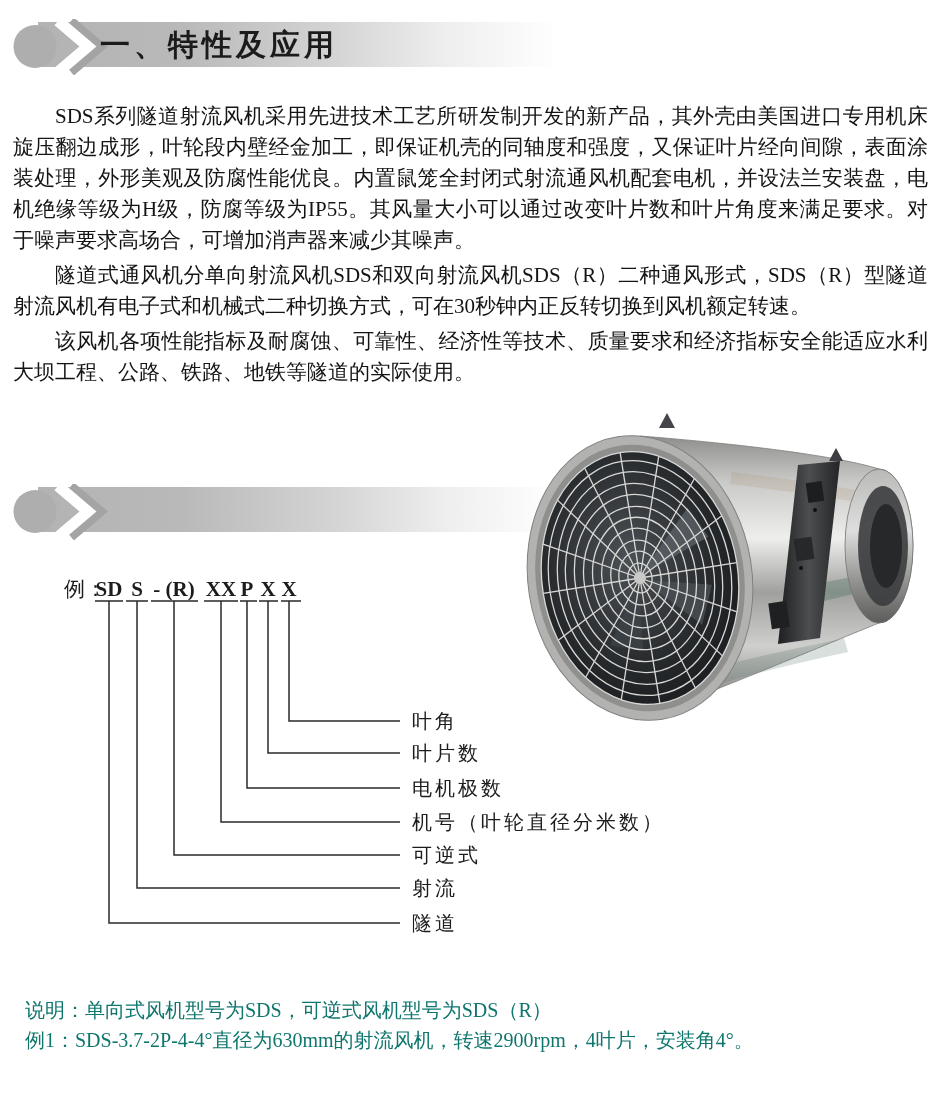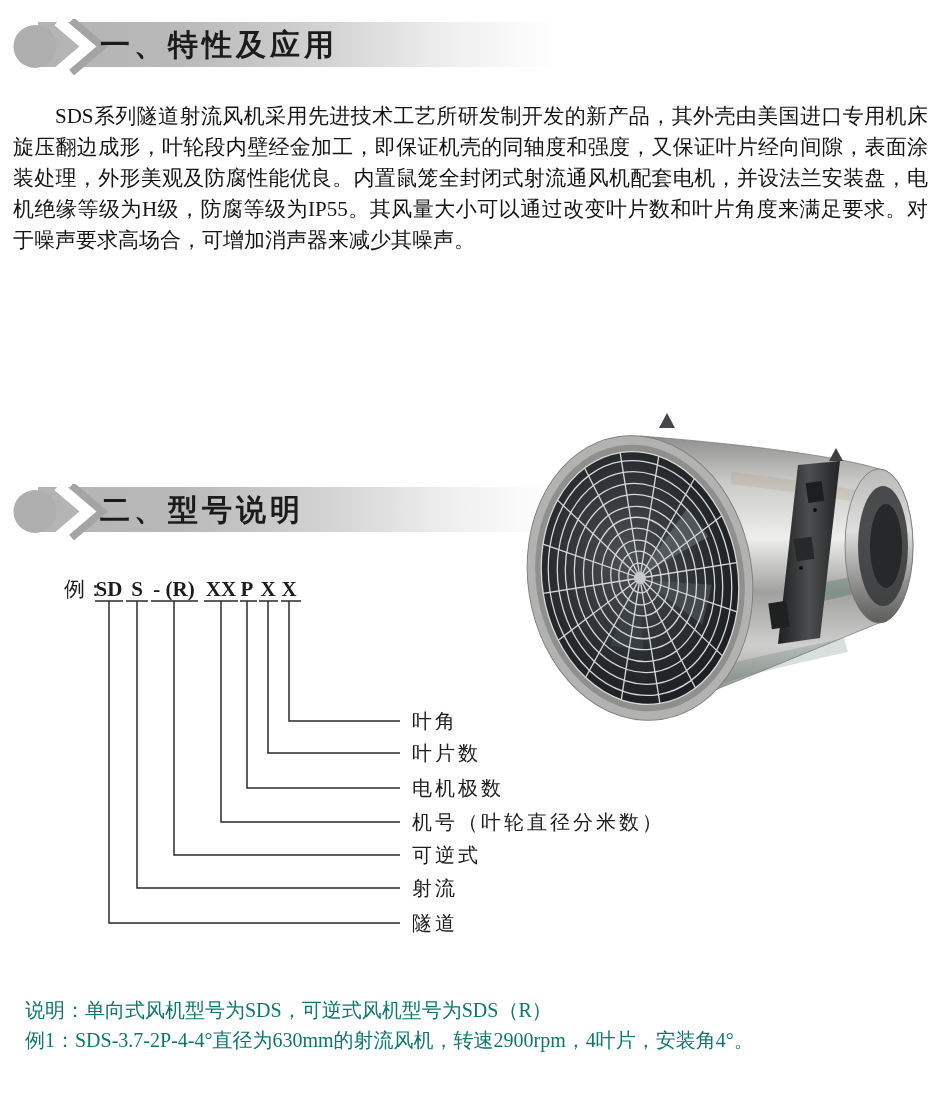--- a/index.html
+++ b/index.html
@@ -46,30 +46,31 @@
     <svg class="orn" width="106" height="56" viewBox="0 0 106 56">
       <circle cx="23" cy="27.5" r="21.5" fill="#aeaeae"></circle>
       <polyline points="59,2 89,27.5 59,53" fill="none" stroke="#a4a4a4" stroke-width="9"></polyline>
       <polyline points="46,2 76,27.5 46,53" fill="none" stroke="#ffffff" stroke-width="11"></polyline>
     </svg>
     <span class="title">一、特性及应用</span>
   </div>
 
   <div class="content">
     <p>SDS系列隧道射流风机采用先进技术工艺所研发制开发的新产品，其外壳由美国进口专用机床旋压翻边成形，叶轮段内壁经金加工，即保证机壳的同轴度和强度，又保证叶片经向间隙，表面涂装处理，外形美观及防腐性能优良。内置鼠笼全封闭式射流通风机配套电机，并设法兰安装盘，电机绝缘等级为H级，防腐等级为IP55。其风量大小可以通过改变叶片数和叶片角度来满足要求。对于噪声要求高场合，可增加消声器来减少其噪声。</p>
+    <p>隧道式通风机分单向射流风机SDS和双向射流风机SDS（R）二种通风形式，SDS（R）型隧道射流风机有电子式和机械式二种切换方式，可在30秒钟内正反转切换到风机额定转速。</p>
+    <p>该风机各项性能指标及耐腐蚀、可靠性、经济性等技术、质量要求和经济指标安全能适应水利大坝工程、公路、铁路、地铁等隧道的实际使用。</p>
   </div>
 
   <div class="banner" id="banner2">
     <div class="bar"></div>
     <svg class="orn" width="106" height="56" viewBox="0 0 106 56">
       <circle cx="23" cy="27.5" r="21.5" fill="#aeaeae"></circle>
       <polyline points="59,2 89,27.5 59,53" fill="none" stroke="#a4a4a4" stroke-width="9"></polyline>
       <polyline points="46,2 76,27.5 46,53" fill="none" stroke="#ffffff" stroke-width="11"></polyline>
     </svg>
-    <span class="title">二、型号说明</span>
   </div>
 
   <svg class="fan" width="436" height="345" viewBox="0 0 436 345">
     <defs>
       <linearGradient id="bodyGrad" x1="0" y1="0" x2="0" y2="1">
         <stop offset="0" stop-color="#8e8e8c"></stop>
         <stop offset="0.16" stop-color="#c9c9c7"></stop>
         <stop offset="0.36" stop-color="#eeeeec"></stop>
         <stop offset="0.55" stop-color="#a0a09e"></stop>
         <stop offset="0.74" stop-color="#cfcfcd"></stop>

